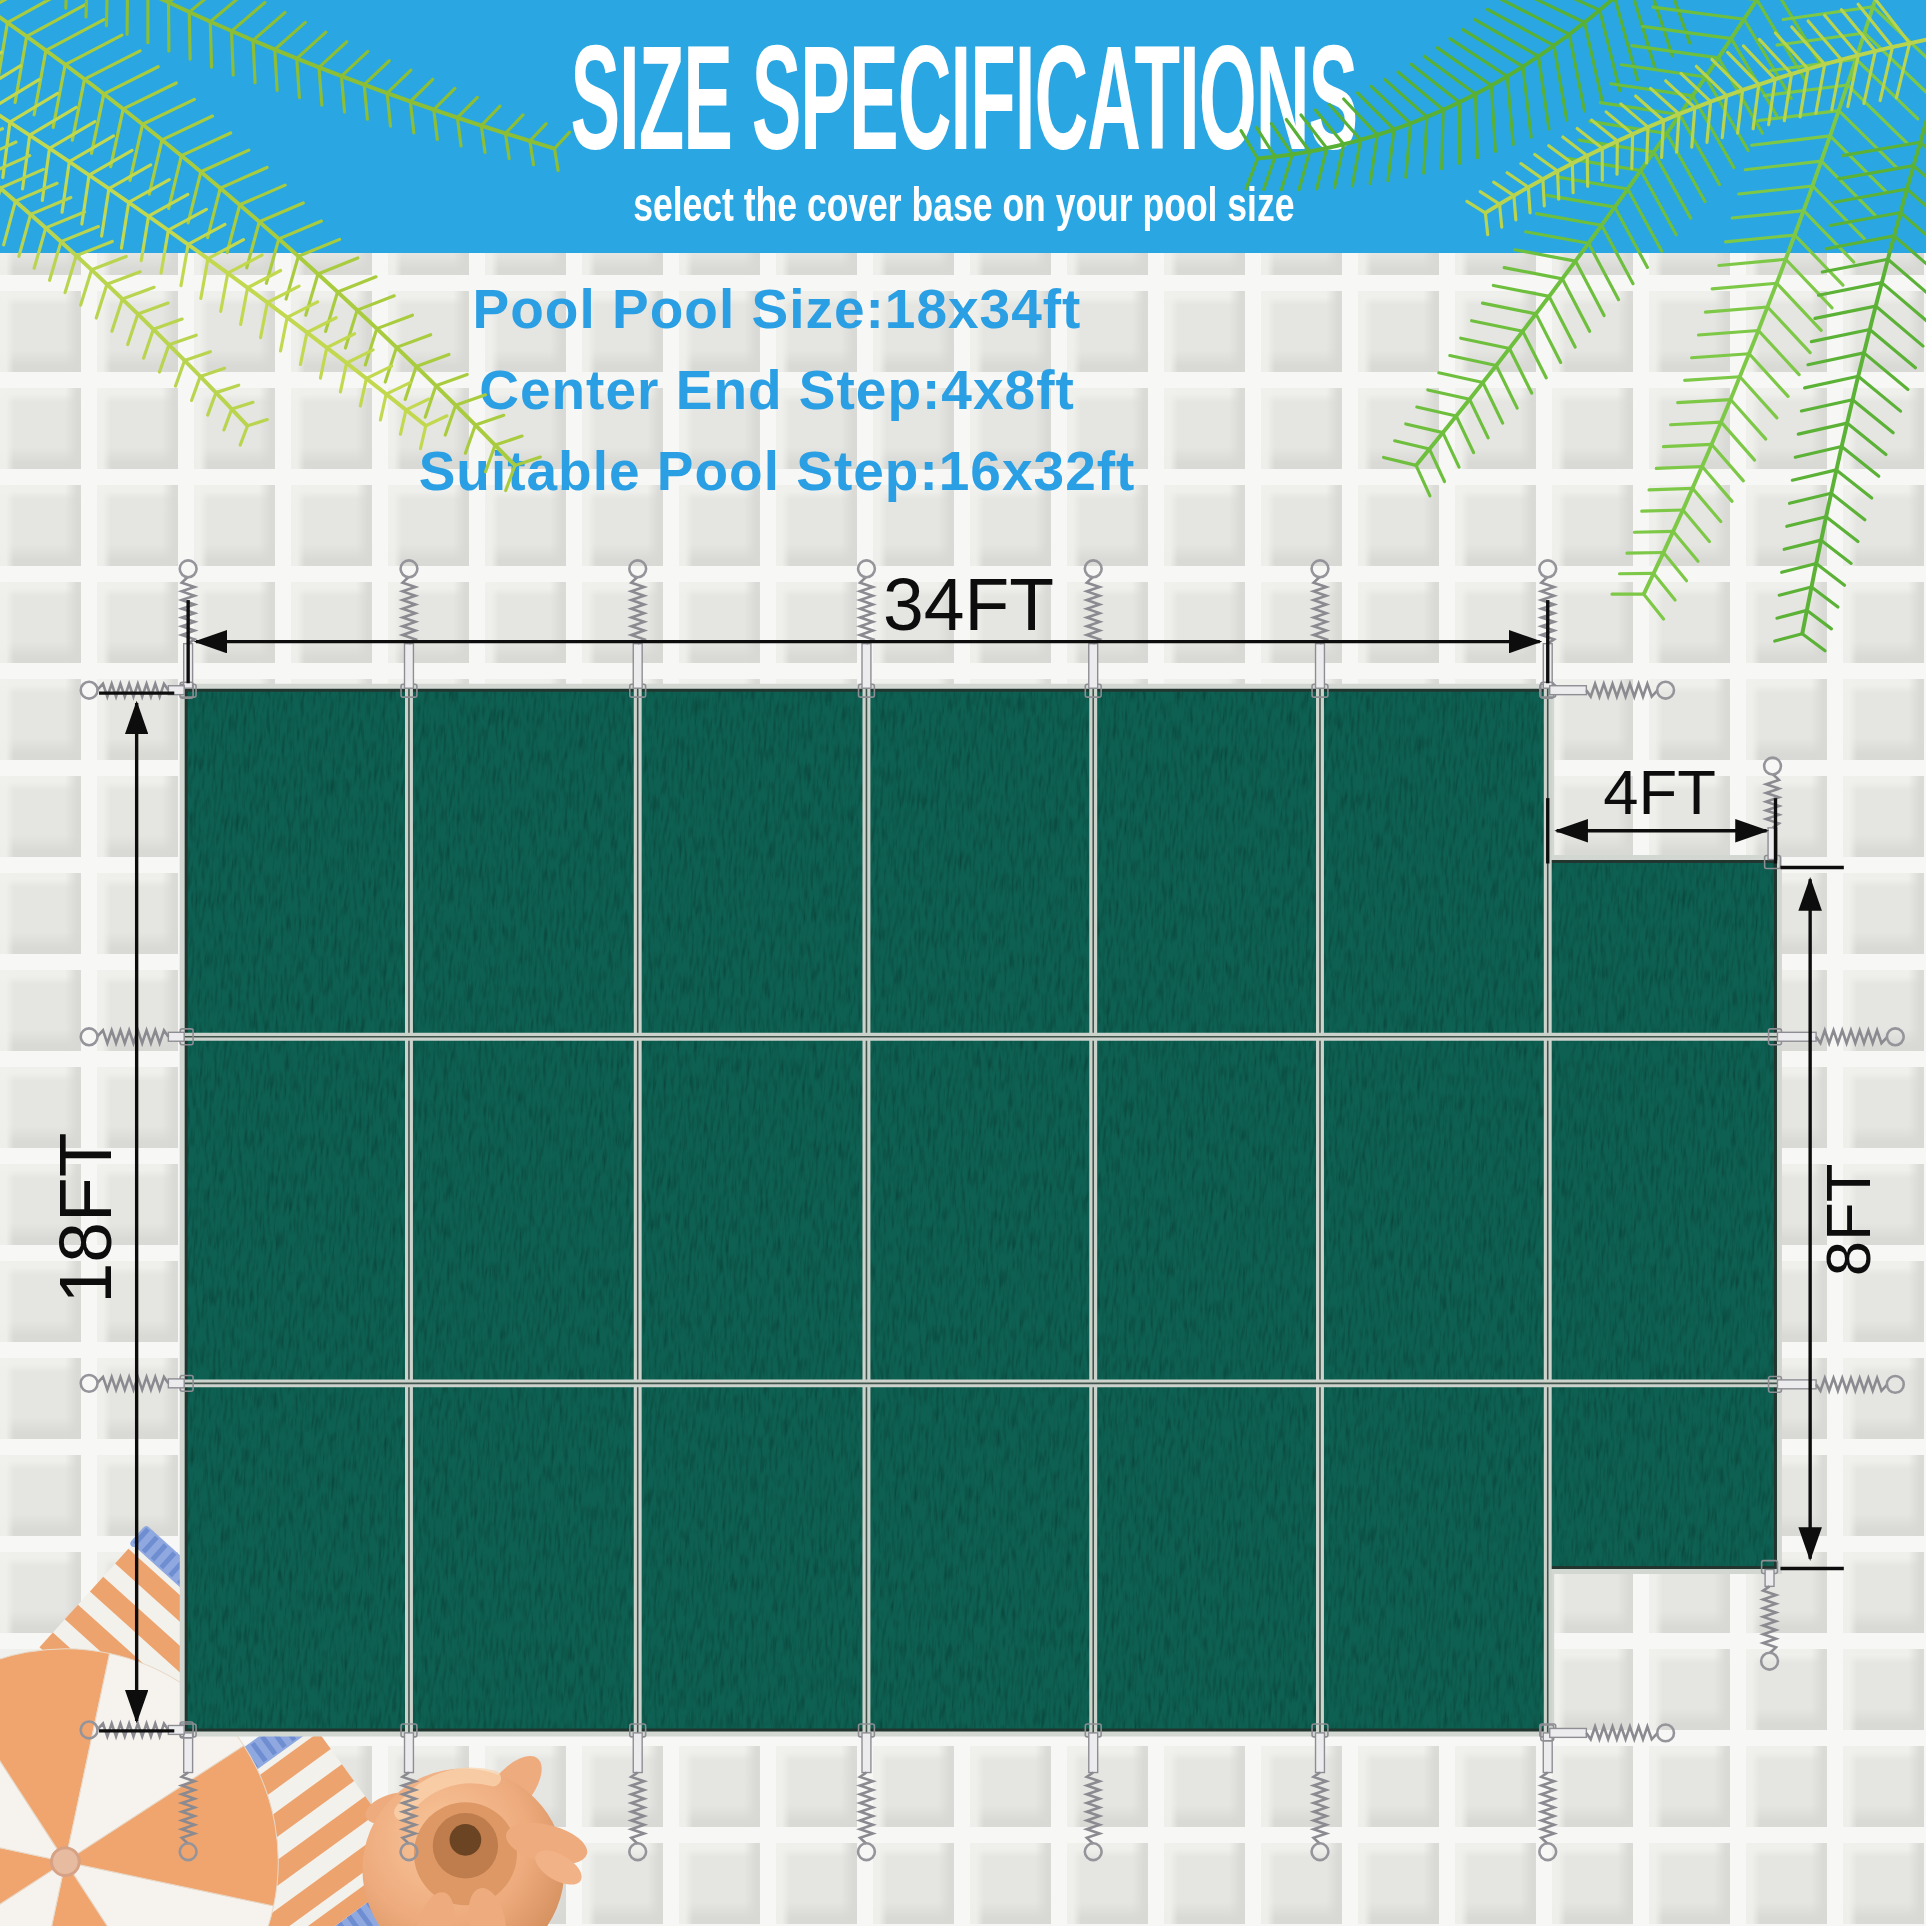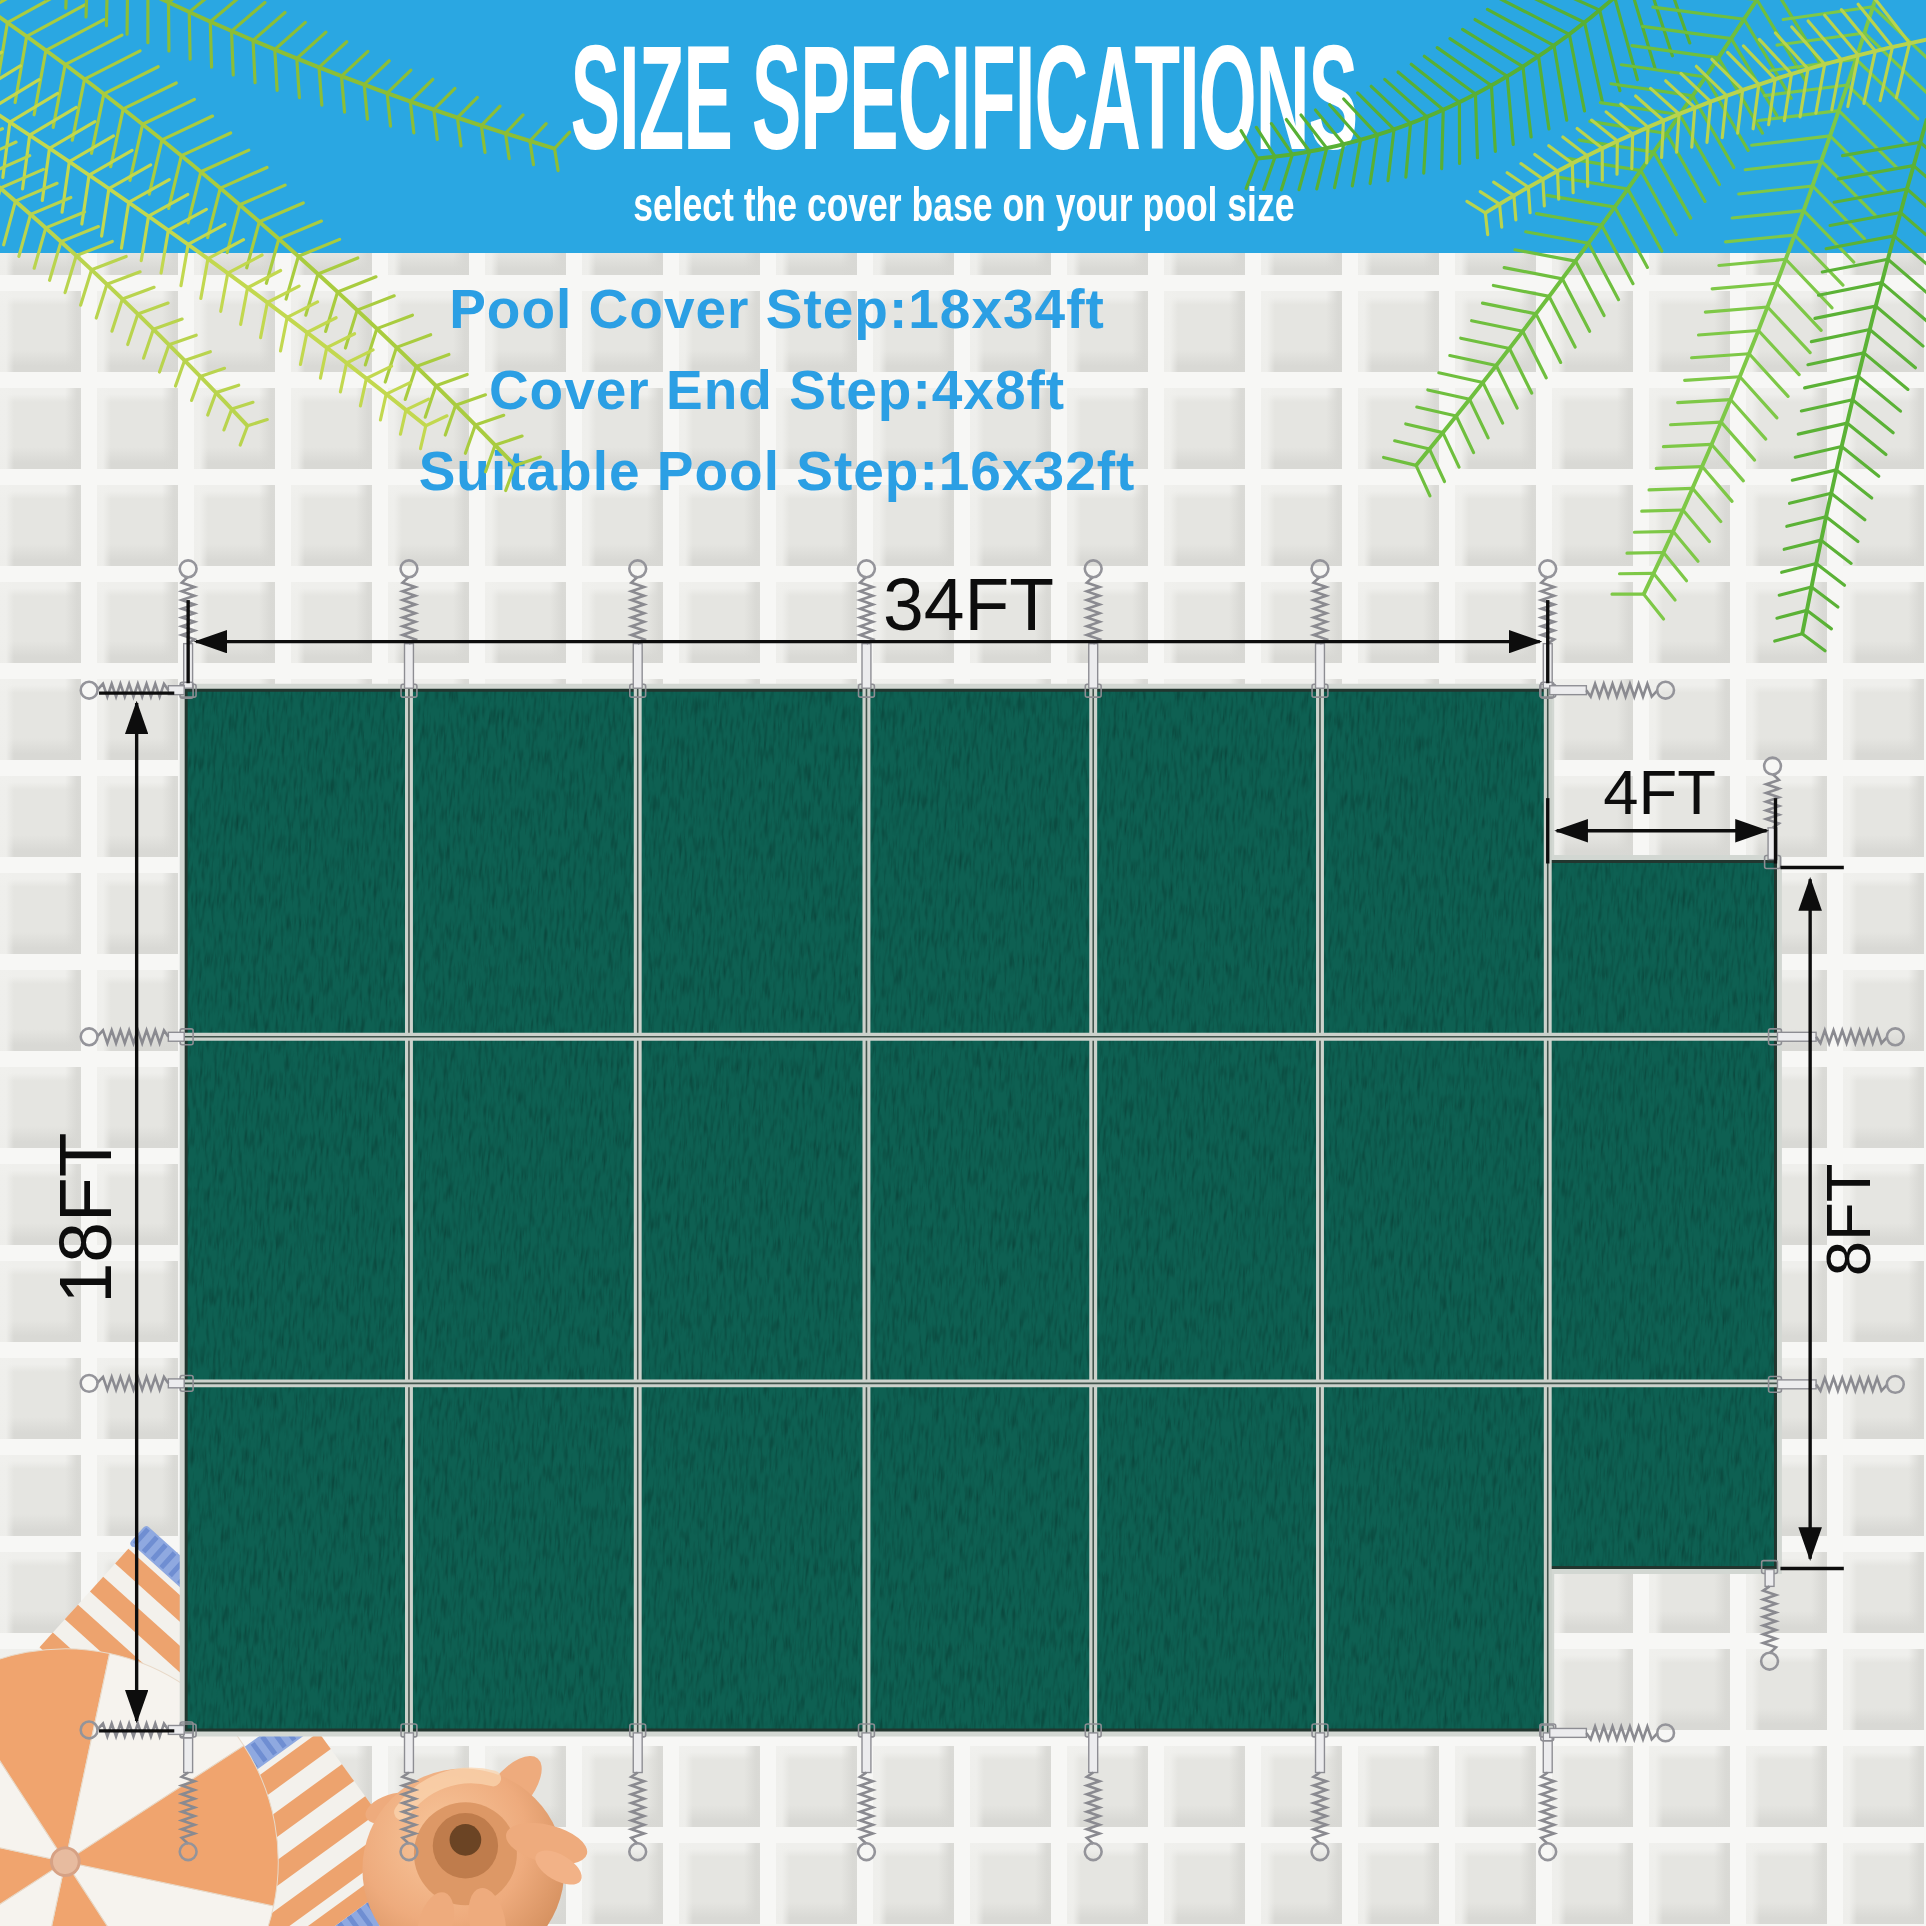--- a/index.html
+++ b/index.html
@@ -122,22 +122,22 @@
   </svg>
 
   <div class="banner">
     <div class="banner-inner">
       <span class="banner-title">SIZE SPECIFICATIONS</span>
       <span class="banner-sub">select the cover base on your pool size</span>
     </div>
   </div>
 
   <div class="specs">
-    <div>Pool Cover Step:18x34ft</div>
-    <div>Cover End Step:4x8ft</div>
+    <div>Pool Pool Size:18x34ft</div>
+    <div>Center End Step:4x8ft</div>
     <div>Suitable Pool Step:16x32ft</div>
   </div>
 
   <svg class="layer" viewBox="0 0 1946 1946">
     <defs>
       <marker id="arrow" markerWidth="10" markerHeight="7" refX="9.3" refY="3.5" orient="auto-start-reverse" markerUnits="strokeWidth">
         <path d="M0,0 L10,3.5 L0,7 Z" fill="#0d0d0d"></path>
       </marker>
       <clipPath id="coverClip">
         <path d="M188,697 H1563 V870 H1793 V1583 H1563 V1747 H188 Z"></path>

